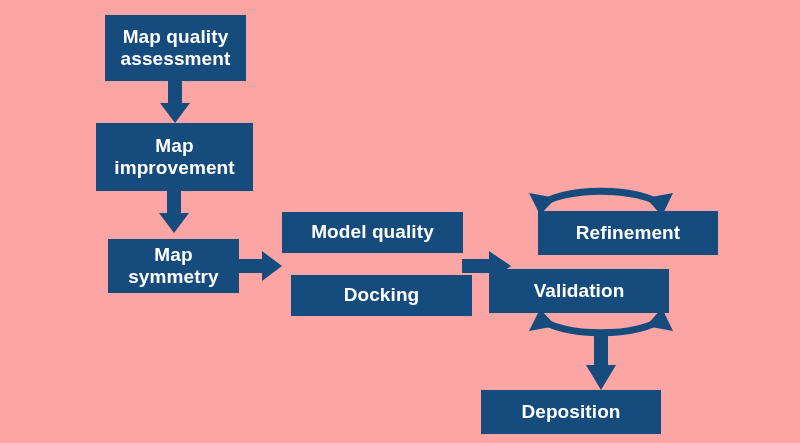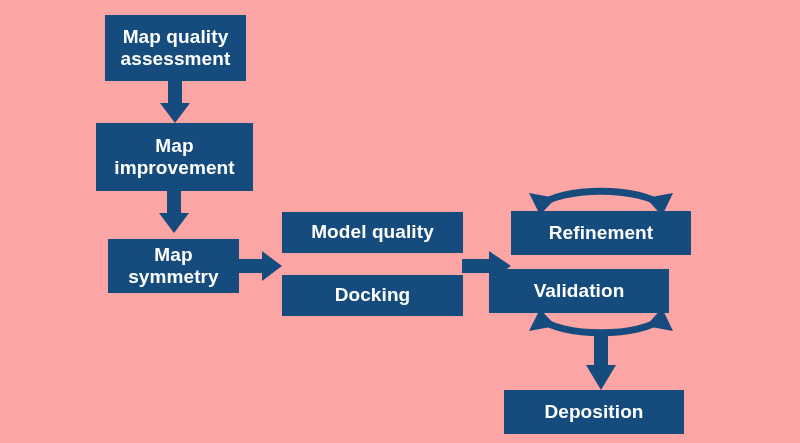--- a/index.html
+++ b/index.html
@@ -100,21 +100,21 @@
 assessment</div>
 
   <div class="node" style="left:96px; top:123px; width:157px; height:68px;">Map
 improvement</div>
 
   <div class="node" style="left:108px; top:239px; width:131px; height:54px;">Map
 symmetry</div>
 
   <div class="node" style="left:282px; top:212px; width:181px; height:41px;">Model quality</div>
 
-  <div class="node" style="left:282px; top:275px; width:181px; height:41px;text-align:center;">Docking</div>
+  <div class="node" style="left:291px; top:275px; width:181px; height:41px;text-align:center;">Docking</div>
 
-  <div class="node" style="left:511px; top:211px; width:180px; height:44px;">Refinement</div>
+  <div class="node" style="left:538px; top:211px; width:180px; height:44px;">Refinement</div>
 
   <div class="node" style="left:489px; top:269px; width:180px; height:44px;">Validation</div>
 
-  <div class="node" style="left:504px; top:390px; width:180px; height:44px;">Deposition</div>
+  <div class="node" style="left:481px; top:390px; width:180px; height:44px;">Deposition</div>
 
 </div>
 
 </body></html>

